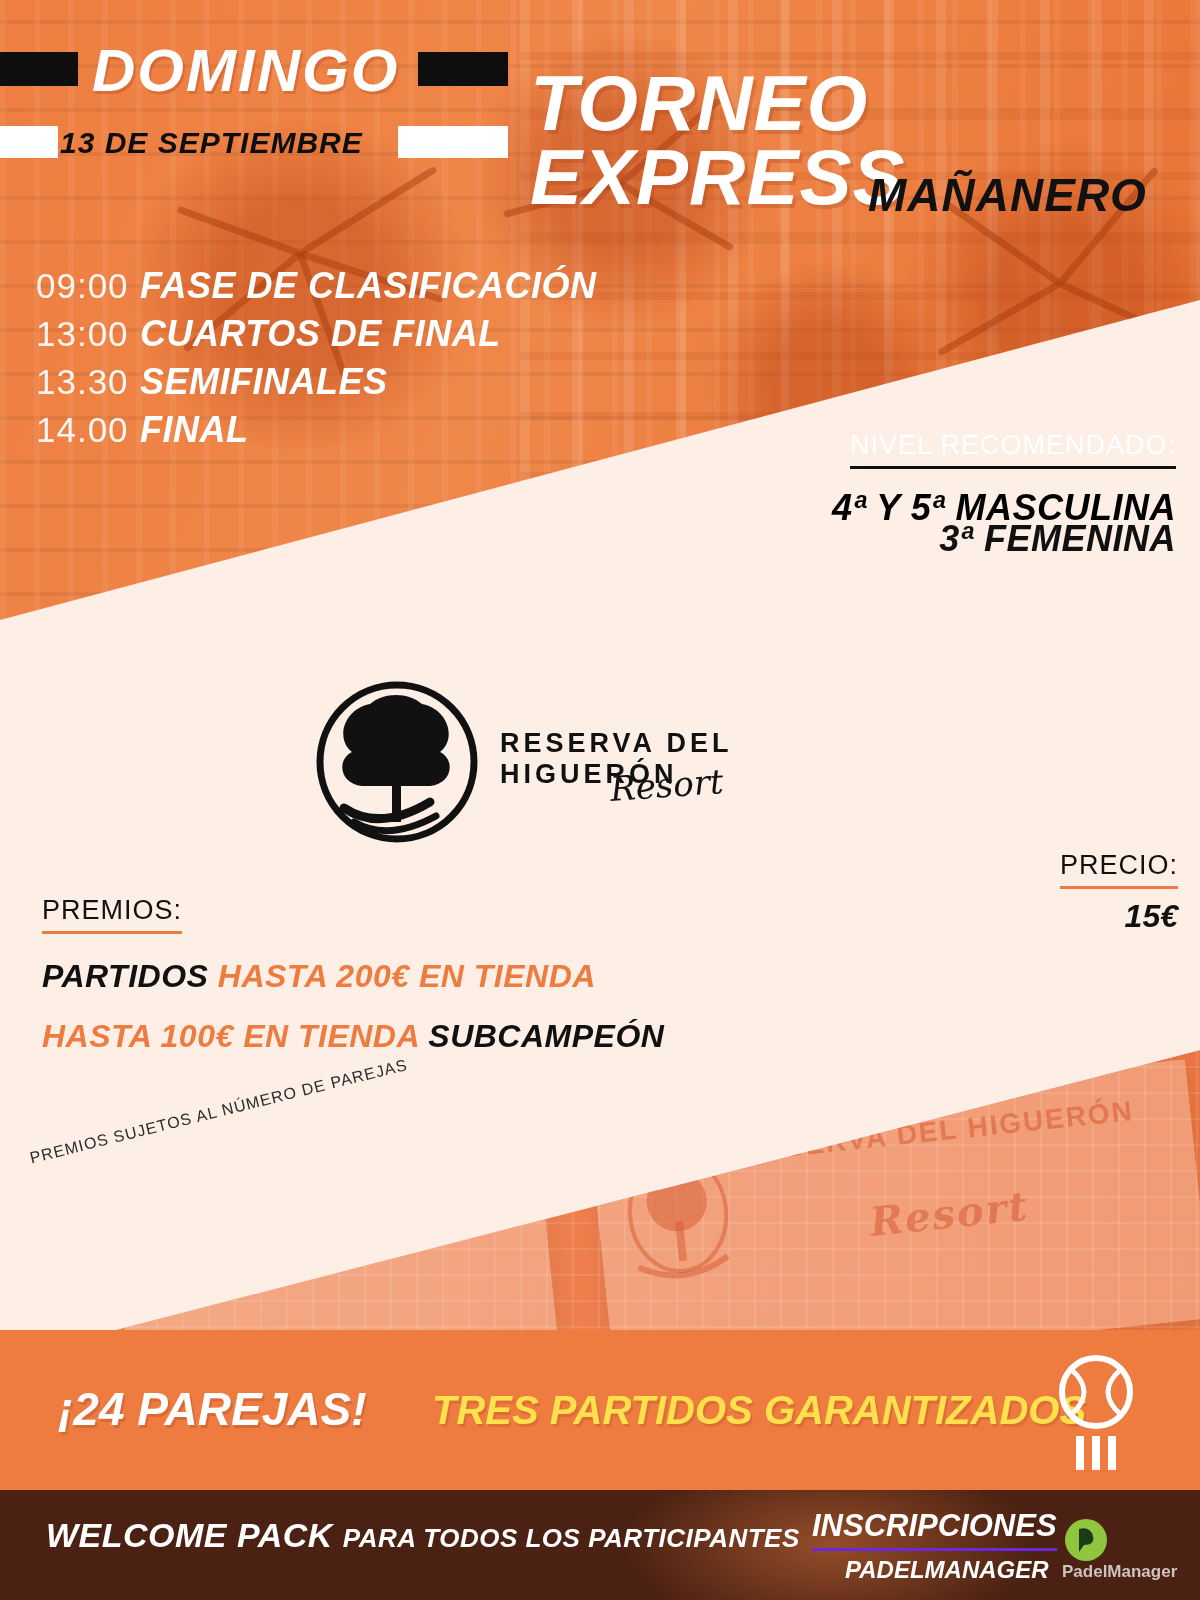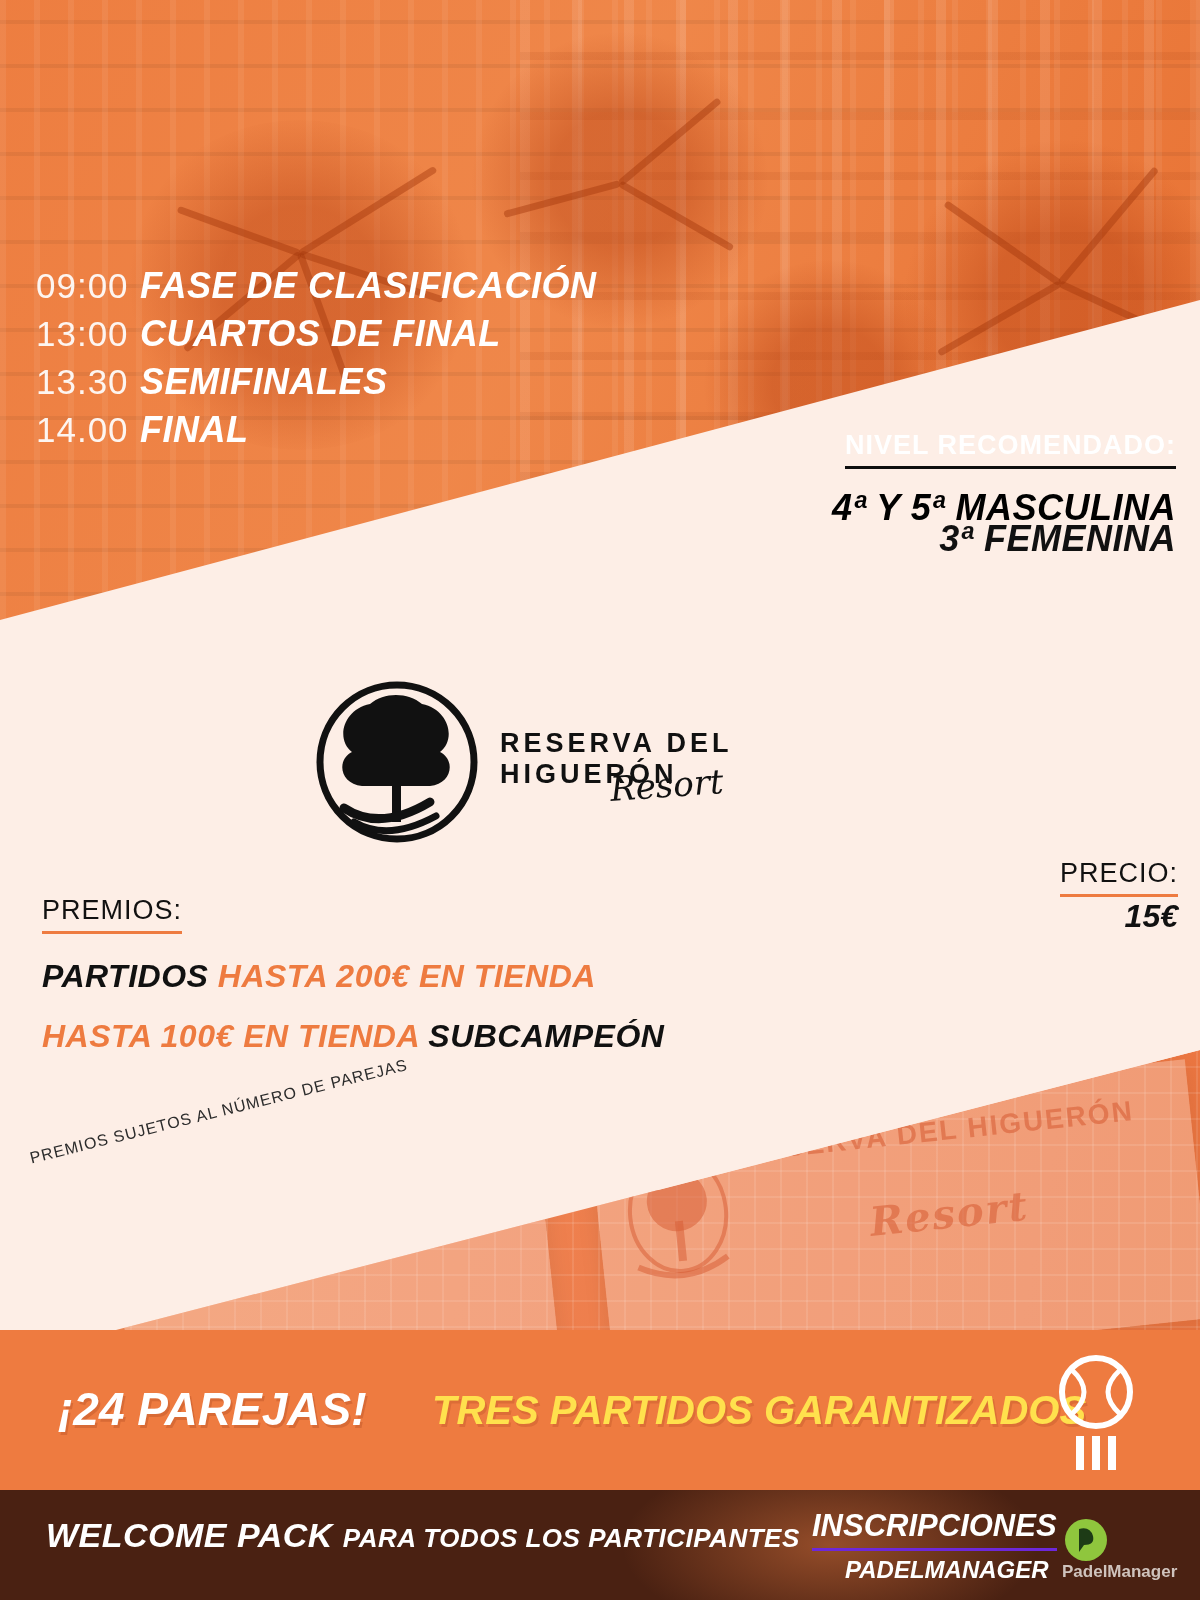--- a/index.html
+++ b/index.html
@@ -129,21 +129,21 @@
     width:104px; font-size:35px; font-weight:400; color:#fff; opacity:.92;
     letter-spacing:1px;
   }
   .sname {
     font-size:36px; font-weight:800; font-style:italic; color:#fff; letter-spacing:0.5px;
   }
 
   
   .nivel-lbl {
     position:absolute; right:24px; top:430px;
-    font-size:27px; font-weight:700; color:#fff; letter-spacing:1px;
+    font-size:27px; font-weight:400; color:#fff; letter-spacing:1px;
     border-bottom:3px solid #0e0e0e; padding-bottom:5px;
   }
   .nivel-1 {
     position:absolute; right:24px; top:487px;
     font-size:36px; font-weight:800; font-style:italic; color:#000000; letter-spacing:.5px;margin-left:18px;
   }
   .nivel-2 {
     position:absolute; right:24px; top:518px;
     font-size:36px; font-weight:800; font-style:italic; color:#111; letter-spacing:.5px;
   }
@@ -157,21 +157,21 @@
   .logo-sub {
     position:absolute; left:300px; top:85px;
     font-size:34px; color:#111; font-style:italic; font-family:"DejaVu Serif", serif;
     transform:rotate(-4deg);
   }
 
   
   .precio-lbl {
     position:absolute; right:22px; top:850px;
     font-size:27px; color:#111; letter-spacing:1px;
-    border-bottom:3px solid #ee7b40; padding-bottom:5px;margin-top:8px;
+    border-bottom:3px solid #ee7b40; padding-bottom:5px;
   }
   .precio-val {
     position:absolute; right:22px; top:898px;
     font-size:32px; font-weight:800; font-style:italic; color:#111;
   }
 
   
   .premios-lbl {
     position:absolute; left:42px; top:895px;
     font-size:27px; color:#111; letter-spacing:1px;
@@ -264,20 +264,30 @@
         <ellipse cx="60" cy="70" rx="48" ry="58" fill="none" stroke="rgba(214,90,50,.5)" stroke-width="4"></ellipse>
         <circle cx="60" cy="58" r="30" fill="rgba(214,90,50,.5)"></circle>
         <rect x="56" y="78" width="8" height="40" fill="rgba(214,90,50,.5)"></rect>
         <path d="M15 120 Q60 145 105 118" stroke="rgba(214,90,50,.5)" stroke-width="6" fill="none"></path>
       </svg>
     </div>
   </div>
 
   <div class="mid-white"></div>
 
+  <div class="hdr">
+    <div class="blk b1"></div>
+    <div class="blk b2"></div>
+    <div class="whiteblk w1"></div>
+    <div class="whiteblk w2"></div>
+    <div class="domingo">DOMINGO</div>
+    <div class="fecha">13 DE SEPTIEMBRE</div>
+    <div class="torneo">TORNEO EXPRESS</div>
+    <div class="mananero">MAÑANERO</div>
+  </div>
 
   <div class="sched">
     <div class="srow">
       <div class="stime">09:00</div>
       <div class="sname">FASE DE CLASIFICACIÓN</div>
     </div>
     <div class="srow">
       <div class="stime">13:00</div>
       <div class="sname">CUARTOS DE FINAL</div>
     </div>

